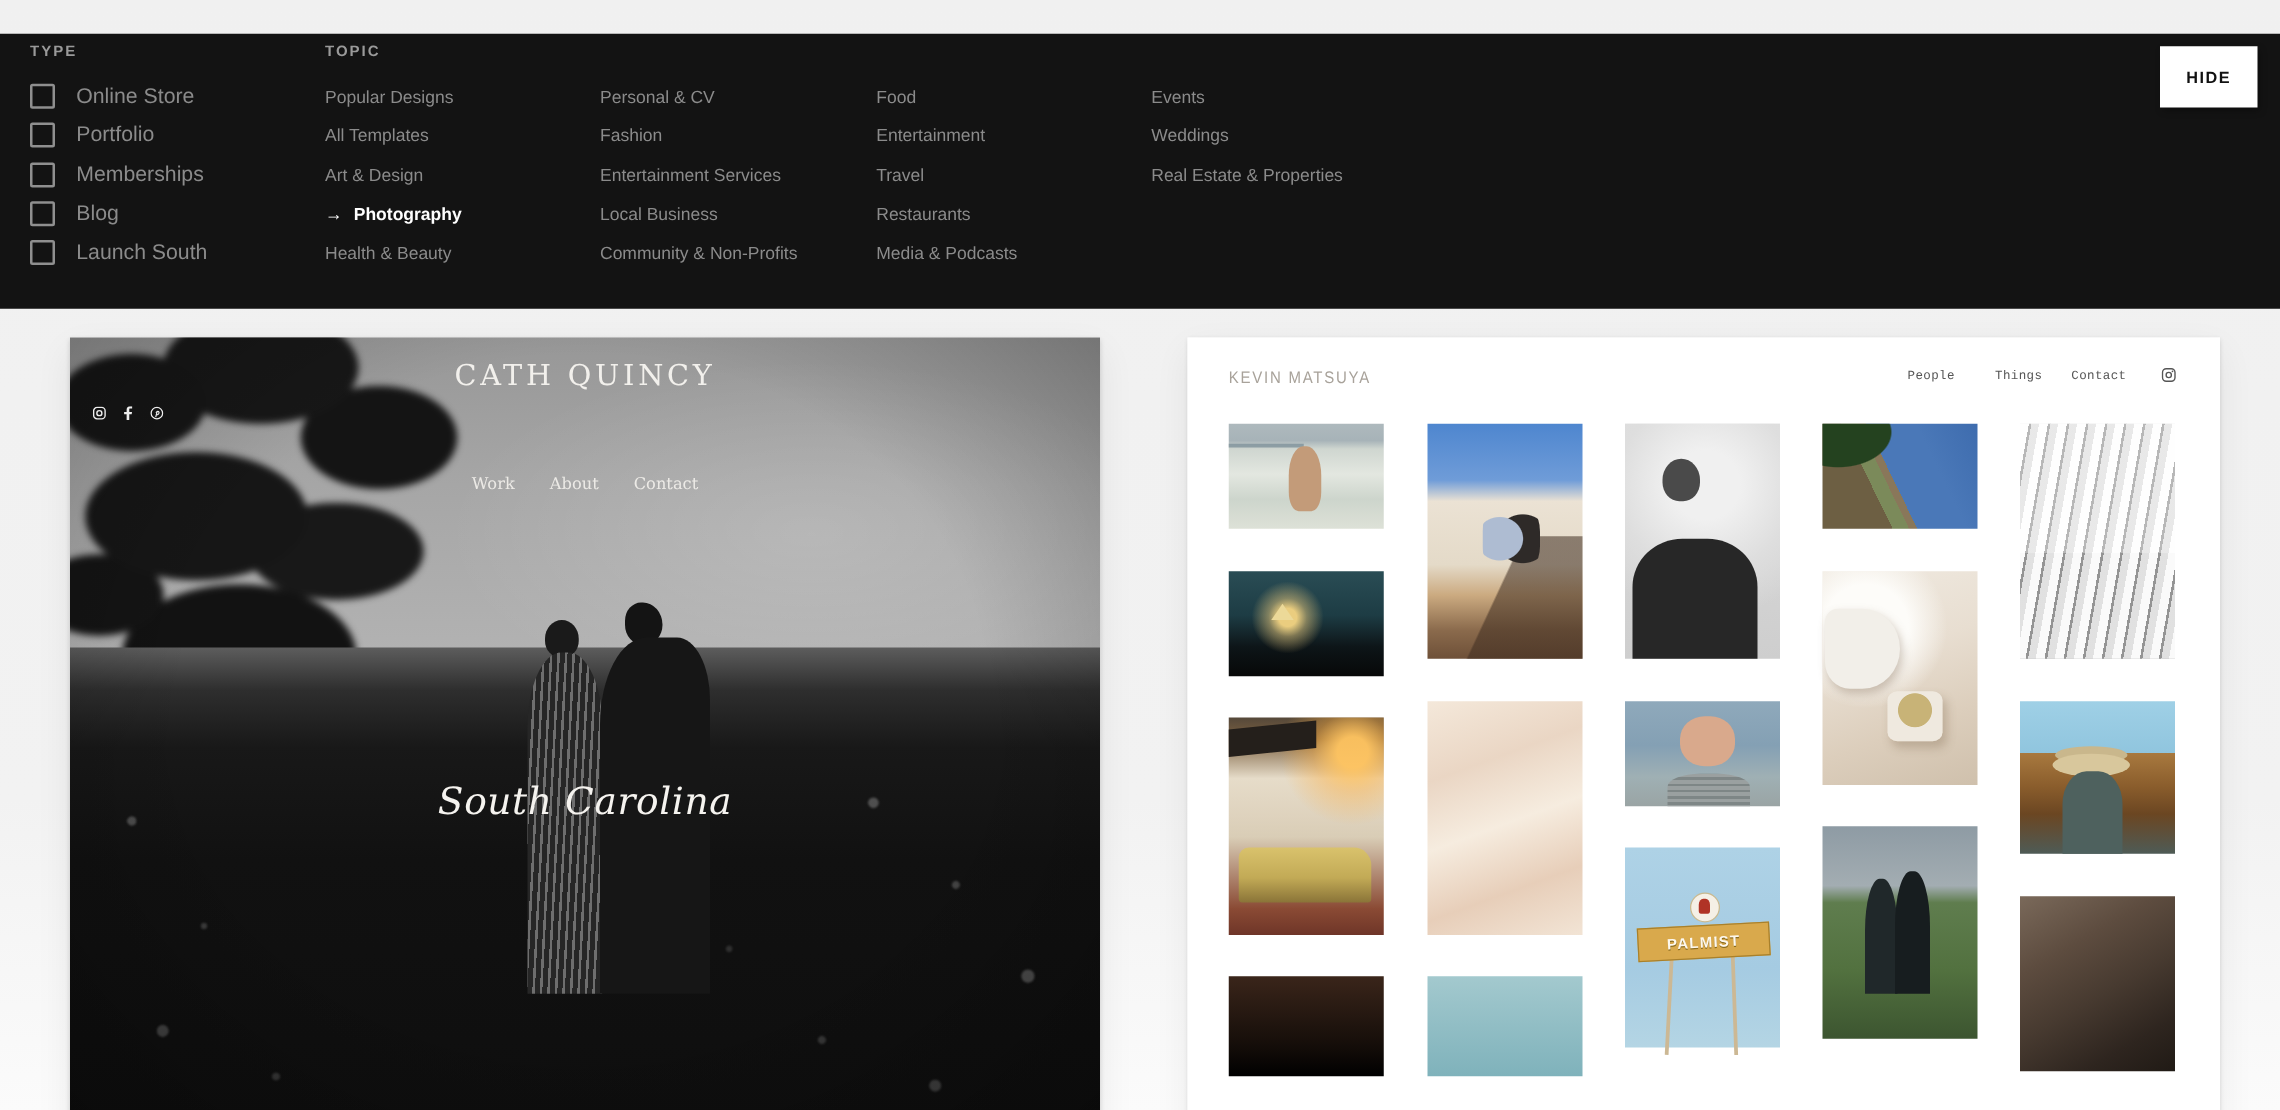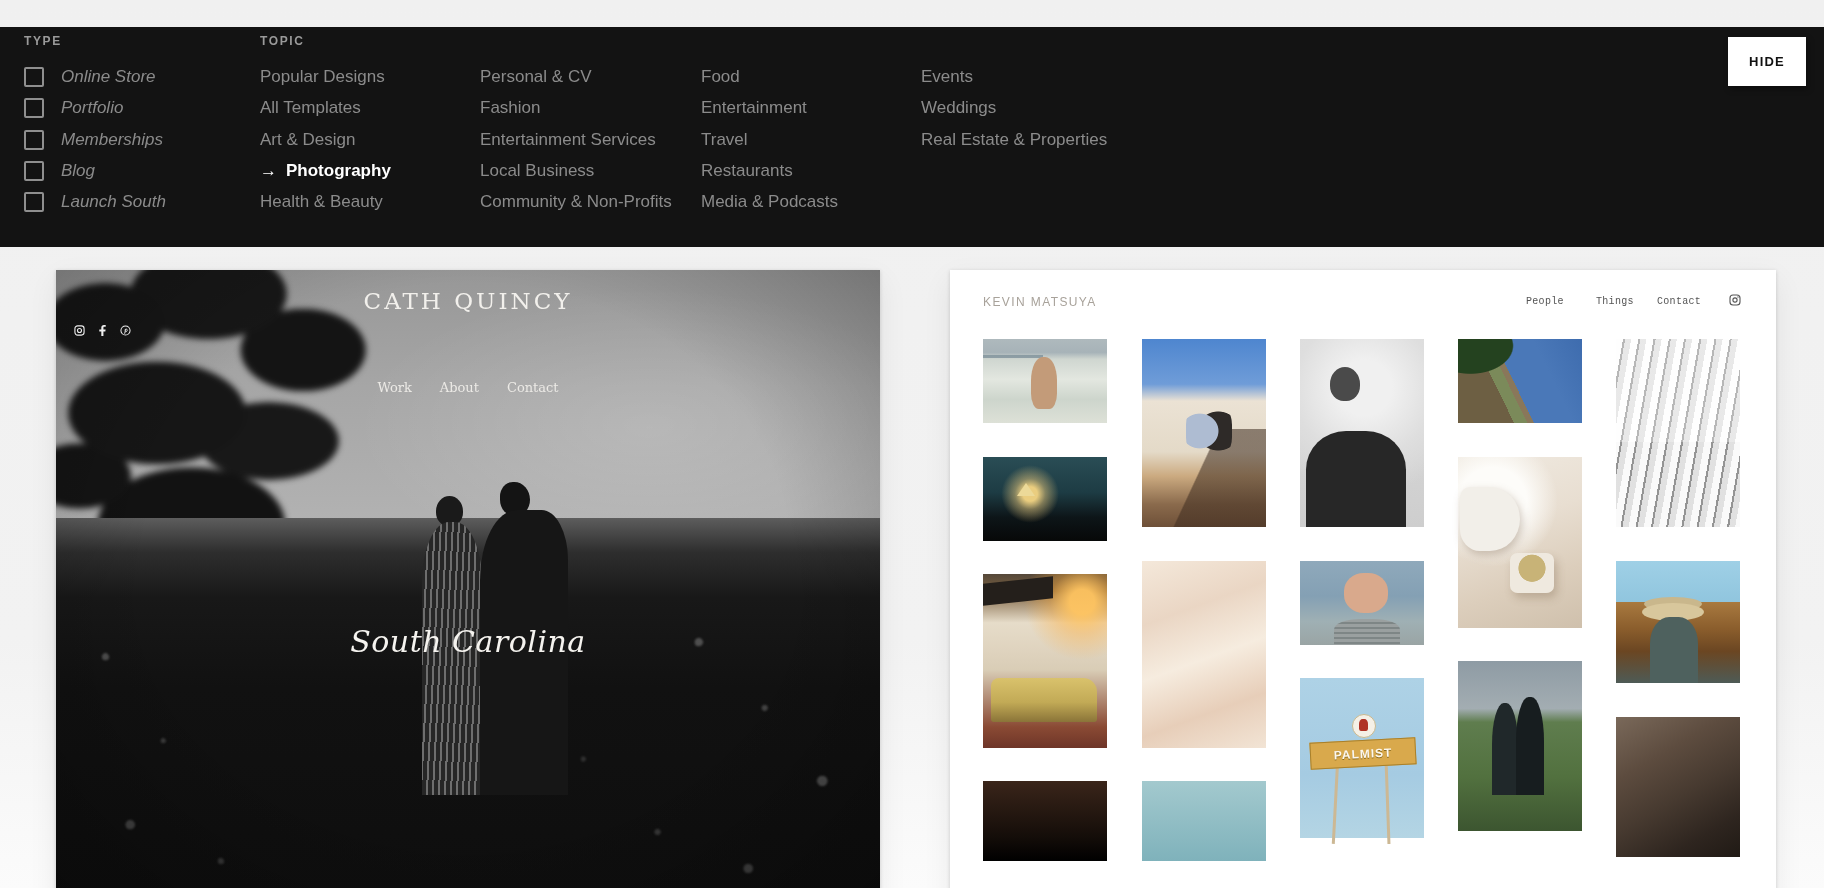--- a/index.html
+++ b/index.html
@@ -6,24 +6,24 @@
   body{
     width:1824px;height:888px;overflow:hidden;position:relative;
     font-family:"Liberation Sans",sans-serif;
     background:linear-gradient(180deg,#f0f0f0 0%,#f2f2f2 72%,#fbfbfb 100%);
   }
   
   .filterbar{position:absolute;left:0;top:0;width:1824px;height:220px;background:#131313;margin-top:27px;}
   .col-heading{position:absolute;top:7px;font-size:12px;font-weight:bold;letter-spacing:1.6px;color:#9a9a9a;}
   .type-heading{left:24px;}
   .topic-heading{left:260px;}
-  .type-row{position:absolute;left:24px;display:flex;align-items:center;height:18px;cursor:pointer;font-style:italic;}
+  .type-row{position:absolute;left:24px;display:flex;align-items:center;height:18px;cursor:pointer;}
   .cb{width:16px;height:16px;border:2px solid #8f8f8f;border-radius:2px;background:transparent;flex:0 0 auto;}
   .type-label{margin-left:17px;font-size:17px;color:#8b8b8b;white-space:nowrap;}
-  .topic-link{position:absolute;font-size:17px;color:#8b8b8b;line-height:18px;white-space:nowrap;cursor:pointer;text-decoration:none;}
+  .topic-link{position:absolute;font-size:14px;color:#8b8b8b;line-height:18px;white-space:nowrap;cursor:pointer;text-decoration:none;}
   .topic-link.active{color:#ffffff;font-weight:bold;}
   .topic-arrow{display:inline-block;margin-right:9px;color:#ffffff;font-weight:bold;}
   .r1{top:41px}.r2{top:72px}.r3{top:104px}.r4{top:135px}.r5{top:166px}
   .c1{left:260px}.c2{left:480px}.c3{left:701px}.c4{left:921px}
   .hide-btn{
     position:absolute;left:1728px;top:10px;width:78px;height:49px;
     background:#ffffff;border:none;color:#111;font-family:"Liberation Sans",sans-serif;
     font-size:13px;font-weight:bold;letter-spacing:1.2px;cursor:pointer;
     box-shadow:2px 3px 6px rgba(0,0,0,.35);
   }

